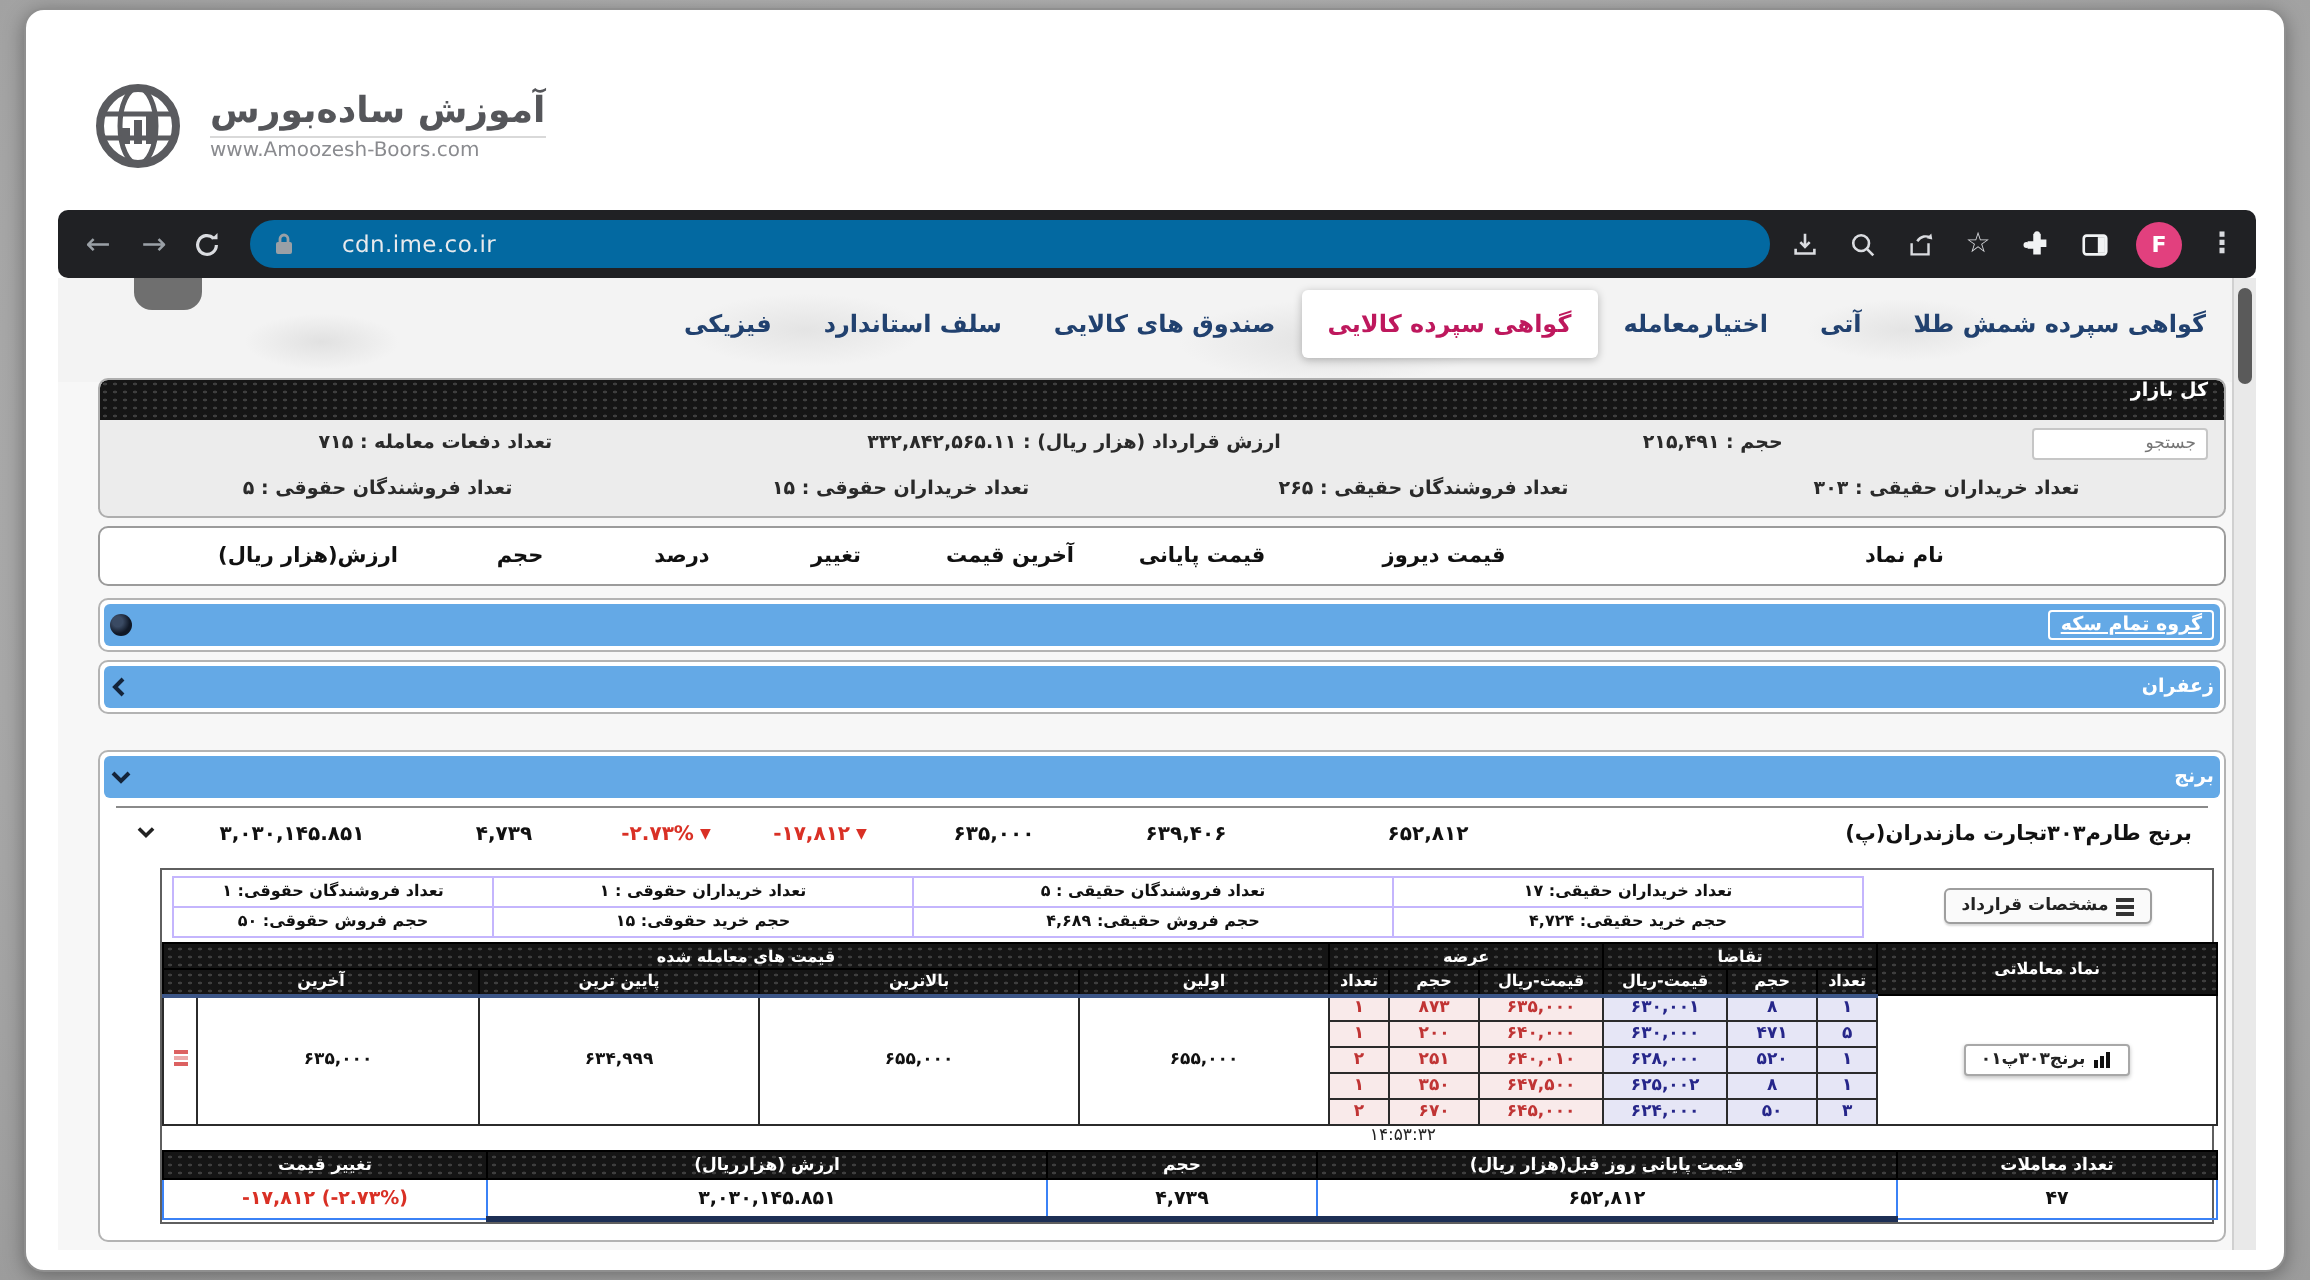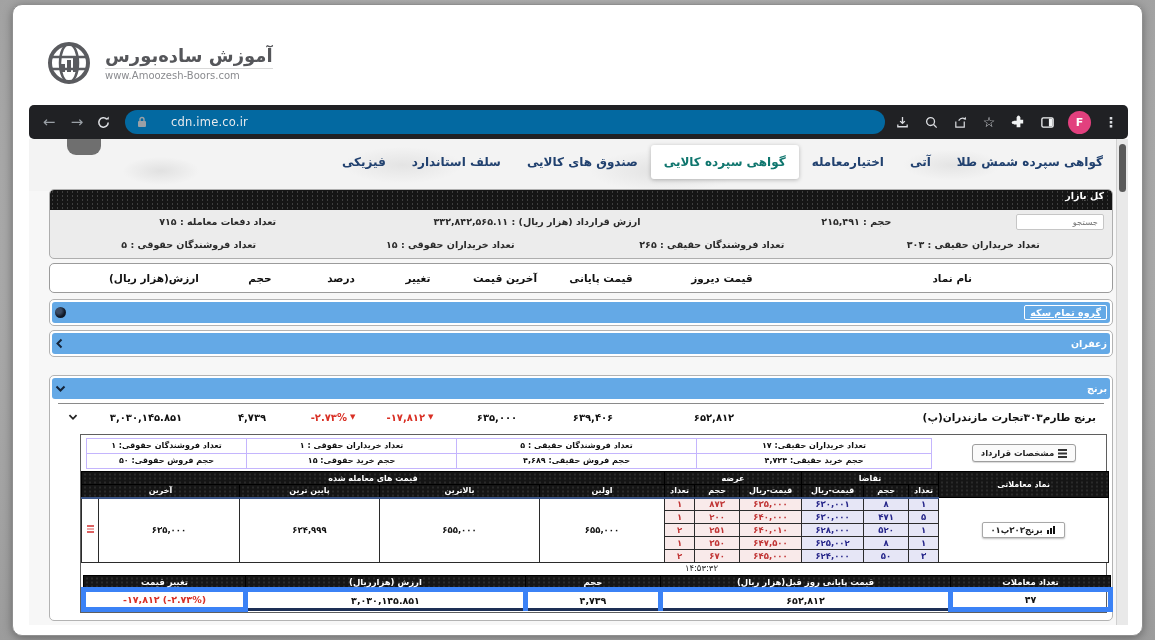--- a/index.html
+++ b/index.html
@@ -49,21 +49,21 @@
       radial-gradient(110px 30px at 58% 55%, #e1e1e1, transparent 70%),
       radial-gradient(70px 22px at 84% 45%, #e4e4e4, transparent 70%);
   }
   .dark-pill { position:absolute; left:38px; top:0px; width:34px; height:16px; background:#6f6f6f; border-radius:0 0 9px 9px; }
   
   .scrollbar { position:absolute; right:0; top:0; width:12px; height:100%; background:#e9e9e9; border-left:1px solid #d0d0d0; }
   .scroll-thumb { position:absolute; top:5px; left:2px; width:7px; height:48px; background:#5a5a5a; border-radius:4px; }
   
   .tabs { position:absolute; top:6px; right:12px; direction:rtl; display:flex; align-items:center; }
   .tab { padding:10px 13px; font-size:12px; font-weight:bold; color:#21416f; cursor:pointer; white-space:nowrap; }
-  .tab.active { background:#ffffff; color:#0f766e; border-radius:3px; box-shadow:0 1px 4px rgba(0,0,0,.25); }
+  .tab.active { background:#ffffff; color:#be185d; border-radius:3px; box-shadow:0 1px 4px rgba(0,0,0,.25); }
   
   .market-card {
     position:absolute; left:20px; top:50px; width:1064px; height:70px;
     background:#ececec; border:1px solid #aeaeae; border-radius:5px; overflow:hidden;
   }
   .dotted-bar {
     background-color:#151515;
     background-image:radial-gradient(#3e3e3e .9px, transparent 1px);
     background-size:5px 4px; color:#fff;
   }
@@ -147,21 +147,21 @@
     padding:2px 7px; cursor:pointer; box-shadow:0 1px 2px rgba(0,0,0,.25);
   }
   td.edgecell { background:#fff; border-top:none; }
   .red-mini { display:inline-block; width:7px; height:8px; background:
       linear-gradient(#d64545 0 2px, transparent 2px 3px, #e89a9a 3px 5px, transparent 5px 6px, #d64545 6px 8px);
     opacity:.85; }
   .ts-row { direction:rtl; height:12px; font-size:8.5px; font-weight:normal; color:#222; text-align:right; padding-right:388px; }
   table.sum { border-collapse:collapse; table-layout:fixed; width:1027px; direction:rtl; }
   table.sum th { border:1px solid #000; height:14px; font-size:8.5px; font-weight:bold; }
   table.sum td {
-    border:5px solid #3b82f6; height:20px; text-align:center; font-size:9.5px; font-weight:bold; color:#111;
+    border:1px solid #3b82f6; height:20px; text-align:center; font-size:9.5px; font-weight:bold; color:#111;
   }
   table.sum td.navy { border-bottom:3px solid #1d2f55; }
   table.sum td.neg-cell { color:#d93025; direction:ltr; }
   svg { display:block; }
 </style>
 </head>
 <body>
 
 <div class="window">
 

